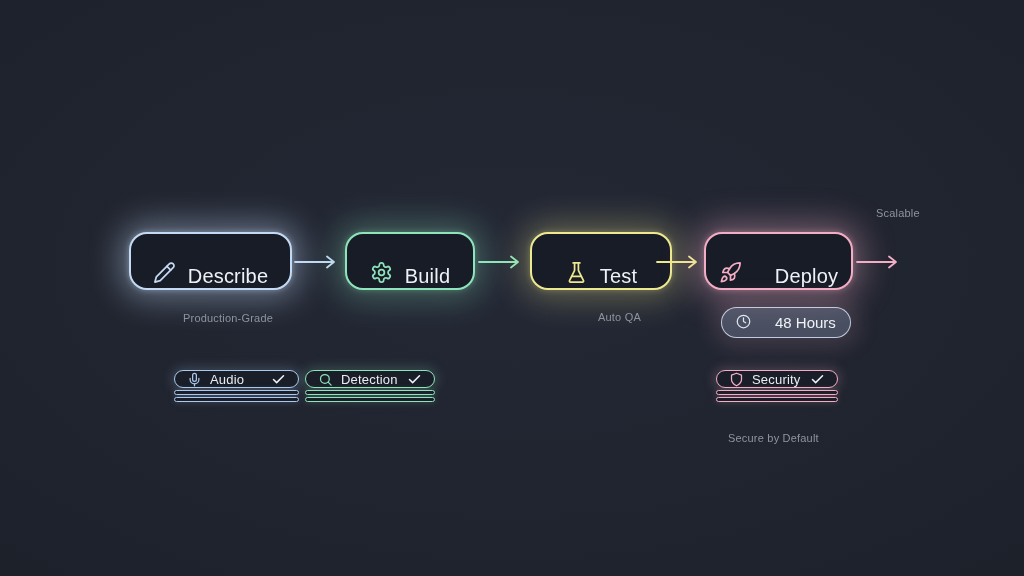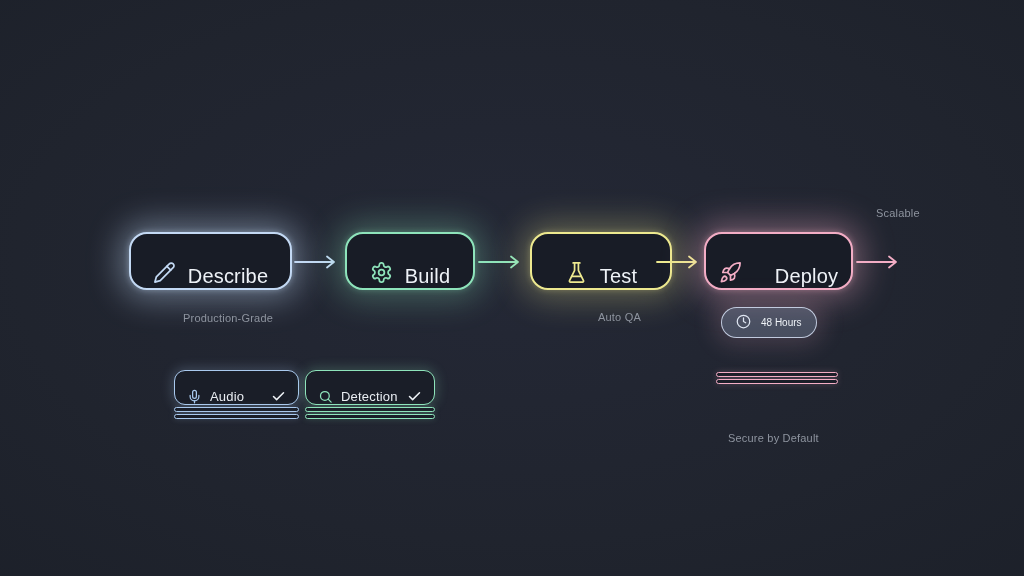--- a/index.html
+++ b/index.html
@@ -36,36 +36,36 @@
   
   .note { position:absolute; font-size:11px; color:var(--muted,#8e949f); letter-spacing:.2px; }
   .note-production { left:183px; top:312px; }
   .note-autoqa     { left:598px; top:311px; }
   .note-scalable   { left:876px; top:207px; }
   .note-secure     { left:728px; top:432px; }
 
   
   .hours-badge {
     position:absolute; left:721px; top:307px; height:31px;
-    display:inline-flex; align-items:center; gap:10px; padding:0 14px;
+    display:inline-flex; align-items:center; gap:24px; padding:0 14px;
     border:1.5px solid var(--b-border); background:var(--b-fill);
-    border-radius:16px; color:var(--text,#eef2f7); font-size:10px;
+    border-radius:16px; color:var(--text,#eef2f7); font-size:15px;
     box-shadow: 0 0 22px 8px rgba(243,173,197,0.16);
   }
   .hours-badge svg { width:15px; height:15px; color:#dfe6f2; }
 
   
   .chip { position:absolute; top:370px; color:var(--accent); }
   .chip-audio      { left:174px; width:125px; }
   .chip-detection  { left:305px; width:130px; }
   .chip-alerts     { left:441px; width:126px; }
   .chip-dashboards { left:576px; width:129px; }
   .chip-security   { left:716px; width:122px; }
   .chip-card {
-    display:flex; align-items:flex-end; gap:8px; height:35px; padding:0 12px;
+    display:flex; align-items:flex-end; gap:8px; height:18px; padding:0 12px;
     border:1.5px solid var(--accent); border-radius:11px; background:#1a1e28;
     box-shadow: 0 0 12px 2px var(--glow);
   }
   .chip-card .chip-label { color:#e9edf2; font-size:13px; letter-spacing:.2px; }
   .chip-card svg.fi { width:15px; height:15px; flex:0 0 auto; }
   .chip-card svg.ck { width:15px; height:15px; margin-left:auto; color:#eef2f6; flex:0 0 auto; }
   .stack-bar {
     height:5px; margin-top:2px; border:1.5px solid var(--accent);
     border-radius:5px; background:#1a1e28; box-shadow:0 0 6px 0 var(--glow);
   }
@@ -180,17 +180,26 @@
           <path d="M20 6 9 17l-5-5"></path>
         </svg>
     </div>
     <div class="stack-bar"></div>
     <div class="stack-bar"></div>
   </div>
 
 
 
   <div class="chip chip-security" style="--accent: #f3adc5; --glow: rgba(243,173,197,0.22);">
+    <div class="chip-card">
+      <svg class="fi" viewBox="0 0 24 24" fill="none" stroke="currentColor" stroke-width="2" stroke-linecap="round" stroke-linejoin="round">
+          <path d="M12 22s8-4 8-10V5l-8-3-8 3v7c0 6 8 10 8 10z"></path>
+        </svg>
+      <span class="chip-label">Security</span>
+      <svg class="ck" viewBox="0 0 24 24" fill="none" stroke="currentColor" stroke-width="2.4" stroke-linecap="round" stroke-linejoin="round">
+          <path d="M20 6 9 17l-5-5"></path>
+        </svg>
+    </div>
     <div class="stack-bar"></div>
     <div class="stack-bar"></div>
   </div>
 
 </div>
 
 </body></html>

